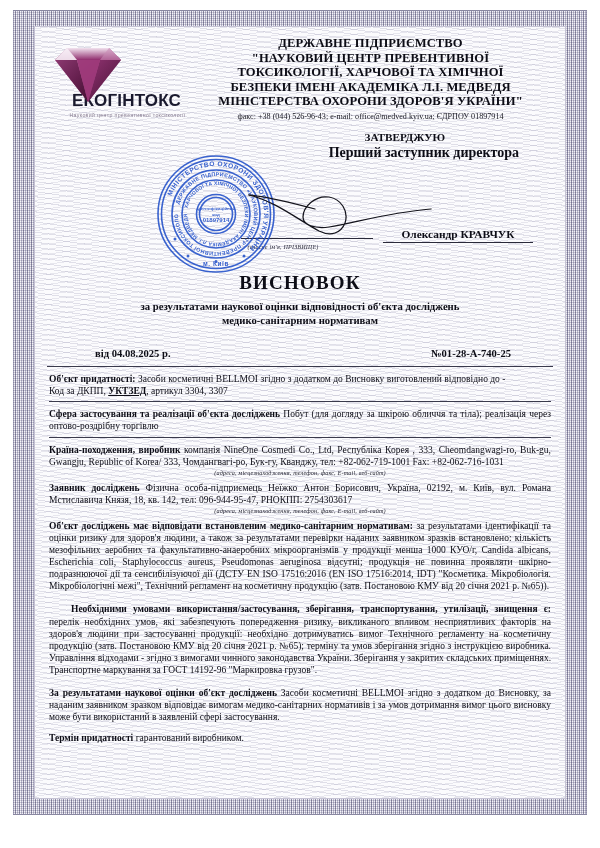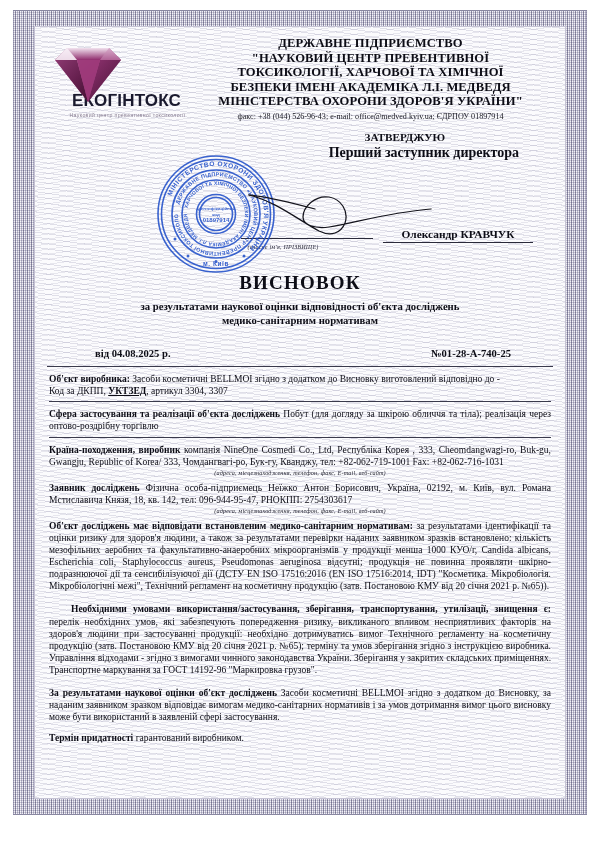--- a/index.html
+++ b/index.html
@@ -384,21 +384,21 @@
       <div class="doc-meta">
         <span>від 04.08.2025 р.</span>
         <span>№01-28-А-740-25</span>
       </div>
 
       <div class="rule"></div>
 
       <div class="body">
 
         <div class="sec">
-          <p><b>Об'єкт виробника:</b><span> Засоби косметичні BELLMOI згідно з додатком до Висновку виготовлений відповідно до -</span></p>
+          <p><b>Об'єкт придатності:</b><span> Засоби косметичні BELLMOI згідно з додатком до Висновку виготовлений відповідно до -</span></p>
           <p><span>Код за ДКПП, </span><b class="u">УКТЗЕД</b><span>, артикул 3304, 3307</span></p>
           <div class="sep"></div>
         </div>
 
         <div class="sec">
           <p><b>Сфера застосування та реалізації об'єкта досліджень</b><span> Побут (для догляду за шкірою обличчя та тіла); реалізація через оптово-роздрібну торгівлю</span></p>
           <div class="sep"></div>
         </div>
 
         <div class="sec">

